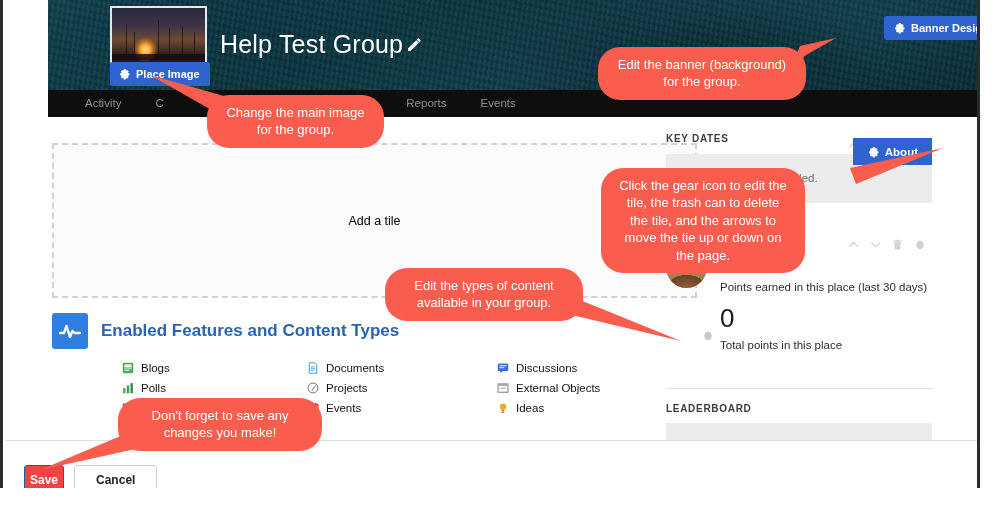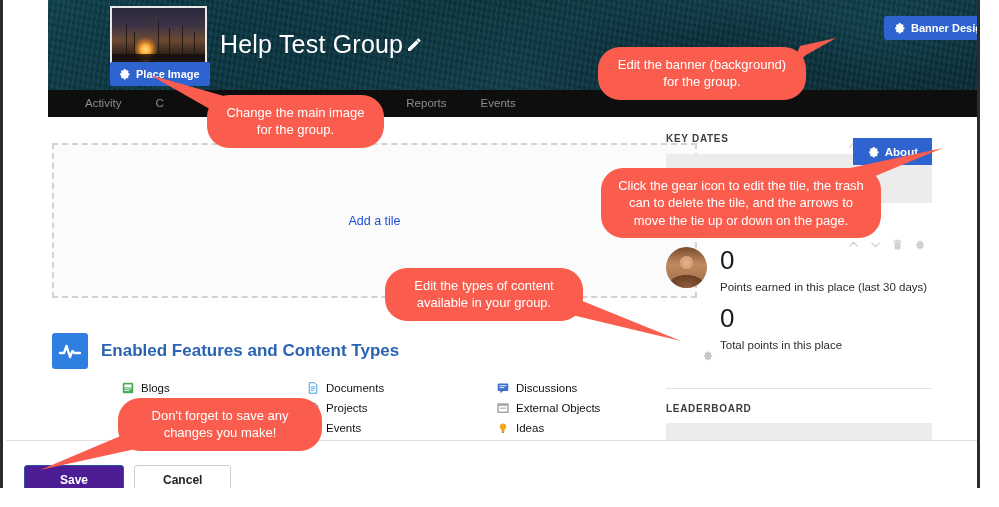--- a/index.html
+++ b/index.html
@@ -90,24 +90,24 @@
     display:flex; align-items:center; gap:5px; padding:0 14px; cursor:pointer;margin-top:48px;
   }
 
   
   .main { position:absolute; left:45px; top:117px; width:929px; height:320px; background:#fff; }
 
   .tile-placeholder {
     position:absolute; left:4px; top:26px; width:645px; height:155px;
     border:2px dashed #d2d2d2; background:#fbfbfb;
     display:flex; align-items:center; justify-content:center;
-    color:#1d4ed8; font-size:12.5px; cursor:pointer;
-  }
-
-  .features { position:absolute; left:4px; top:216px; width:645px; }
+    color:#000000; font-size:12.5px; cursor:pointer;
+  }
+
+  .features { position:absolute; left:4px; top:196px; width:645px; }
   .feat-head { display:flex; align-items:center; gap:13px; }
   .feat-icon {
     width:36px; height:36px; background:#2f7fe0; border-radius:3px;
     display:flex; align-items:center; justify-content:center; flex:0 0 auto;
   }
   .feat-title { color:#2a64b0; font-size:17px; font-weight:600; }
   .feat-gear {
     position:absolute; right:-17px; top:16px; width:13px; height:13px; cursor:pointer; opacity:.55;
   }
   .feat-cols {
@@ -140,26 +140,26 @@
   .pts-lbl { font-size:11.5px; color:#2d2d2d; margin-top:6px; line-height:1.45; }
   .divider { border-top:1px solid #e2e2e2; margin:14px 0 0 0; }
 
   
   .footer {
     position:absolute; left:3px; top:440px; width:974px; height:67px;
     background:#fff; border-top:1px solid #e0e0e0;
   }
   .footer-inner { position:absolute; left:18px; top:24px; display:flex; gap:10px; }
   .btn-save {
-    background:#4c1d95; color:#fff; font-size:12px; font-weight:bold;
-    border:1px solid #2a55a3; border-radius:3px; padding:7px 35px; cursor:pointer;
+    background:#ef4444; color:#fff; font-size:12px; font-weight:bold;
+    border:1px solid #2a55a3; border-radius:3px; padding:7px 5px; cursor:pointer;
   }
   .btn-cancel {
     background:#fff; color:#222; font-size:12px; font-weight:bold;
-    border:1px solid #cfcfcf; border-radius:3px; padding:7px 28px; cursor:pointer;
+    border:1px solid #cfcfcf; border-radius:3px; padding:7px 21px; cursor:pointer;
   }
   .veil-bottom { position:absolute; left:0; top:488px; width:999px; height:19px; background:#fff; }
 
   
   .callout {
     position:absolute; background:#fa5d4d; color:#fff; border-radius:22px;
     text-align:center; font-size:13px; line-height:1.34; padding:9px 16px; z-index:40;
   }
   .arrow { position:absolute; z-index:39; overflow:visible; }
 </style>
@@ -411,19 +411,19 @@
 
     <path d="M681,341 L580,300 L572,315 Z" fill="#fa5d4d"></path>
 
     <path d="M40,470 L130,432 L140,448 Z" fill="#fa5d4d"></path>
   </svg>
 
   <div class="callout" style="left:207px;top:95px;width:177px">Change the main image for the group.</div>
 
   <div class="callout" style="left:598px;top:47px;width:208px">Edit the banner (background) for the group.</div>
 
-  <div class="callout" style="left:601px;top:168px;width:280px">Click the gear icon to edit the tile, the trash can to delete the tile, and the arrows to move the tie up or down on the page.</div>
+  <div class="callout" style="left:601px;top:168px;width:204px">Click the gear icon to edit the tile, the trash can to delete the tile, and the arrows to move the tie up or down on the page.</div>
 
   <div class="callout" style="left:118px;top:398px;width:204px">Don't forget to save any changes you make!</div>
 
   <div class="callout" style="left:385px;top:268px;width:198px">Edit the types of content available in your group.</div>
 
 </div>
 
 </body></html>

